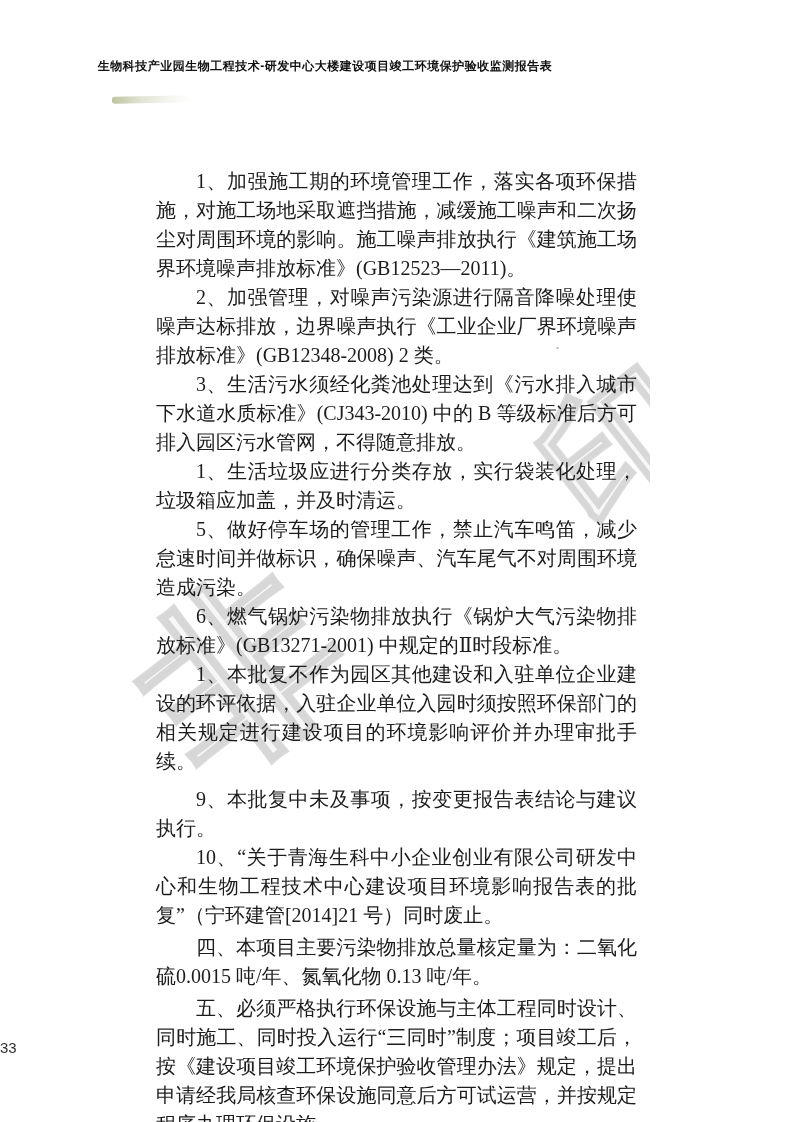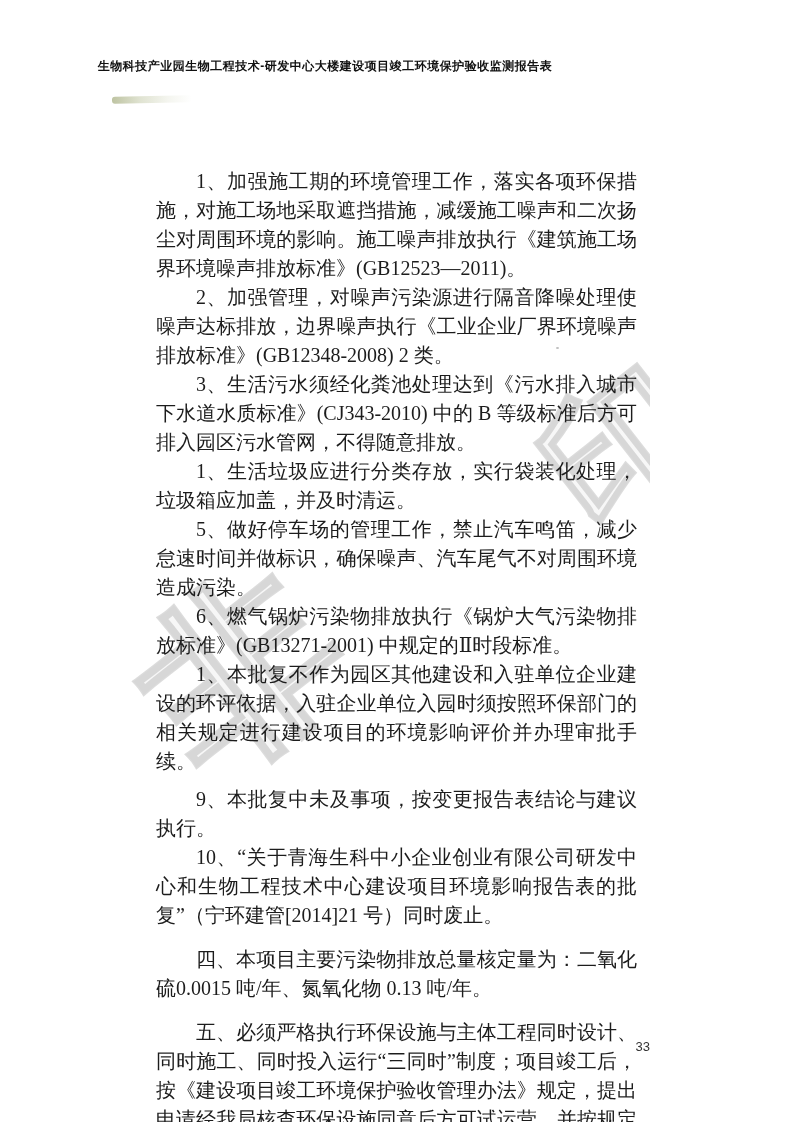--- a/index.html
+++ b/index.html
@@ -58,29 +58,29 @@
     font-size: 20px;
     line-height: 29px;
     text-align: justify;
   }
   .para {
     margin: 0;
     text-indent: 2em;
     word-break: break-word;
   }
   .gap-lg { margin-top: 9px; }
-  .gap-sm { margin-top: 15px; }
+  .gap-sm { margin-top: 3px; }
   .page-number {
     position: absolute;
     top: 1039px;
     left: 0;
     width: 100%;
-    text-align: right;
+    text-align: left;
     font-family: "Liberation Sans", "DejaVu Sans", sans-serif;
-    font-size: 13px;
+    font-size: 15px;
     color: #333333;
   }
   .speck { position: absolute; background: #9a9a9a; border-radius: 50%; opacity: 0.65; }
   .speck-1 { left: 672px; top: 500px; width: 4px; height: 3px; }
   .speck-2 { left: 688px; top: 611px; width: 3px; height: 3px; }
   .speck-3 { left: 556px; top: 347px; width: 3px; height: 2px; }
 </style>
 </head>
 <body>
 

